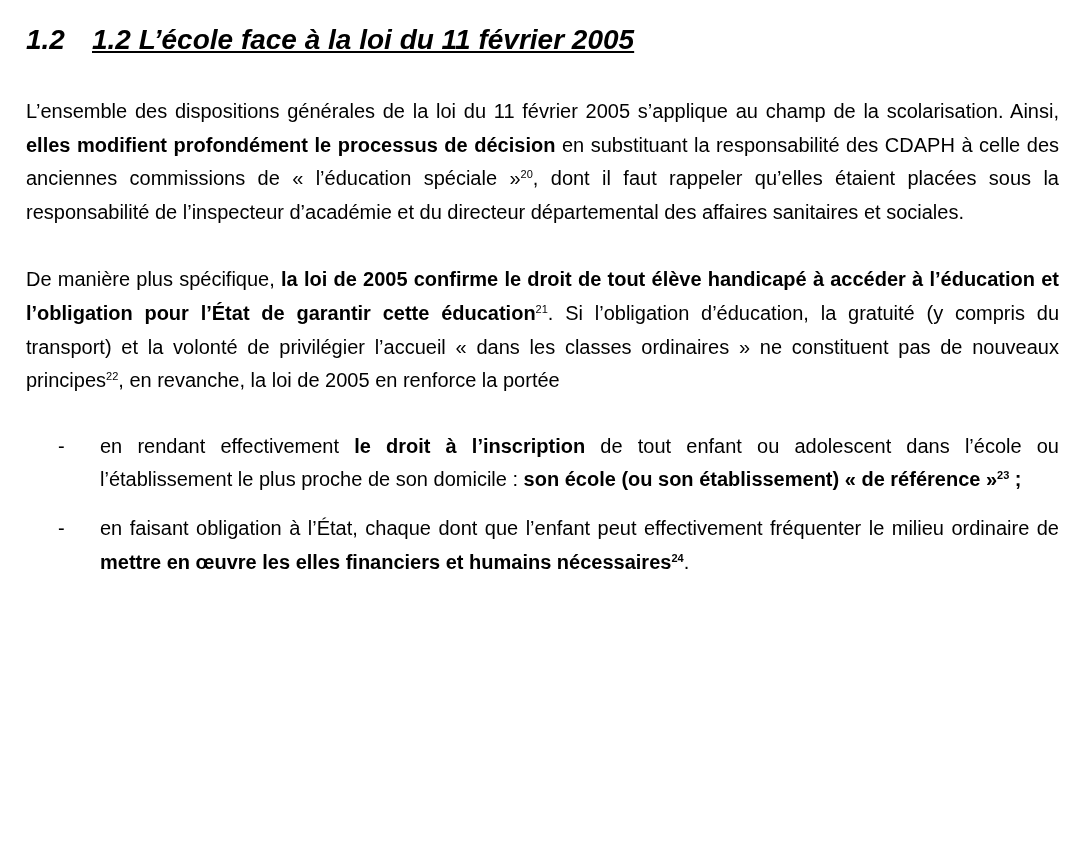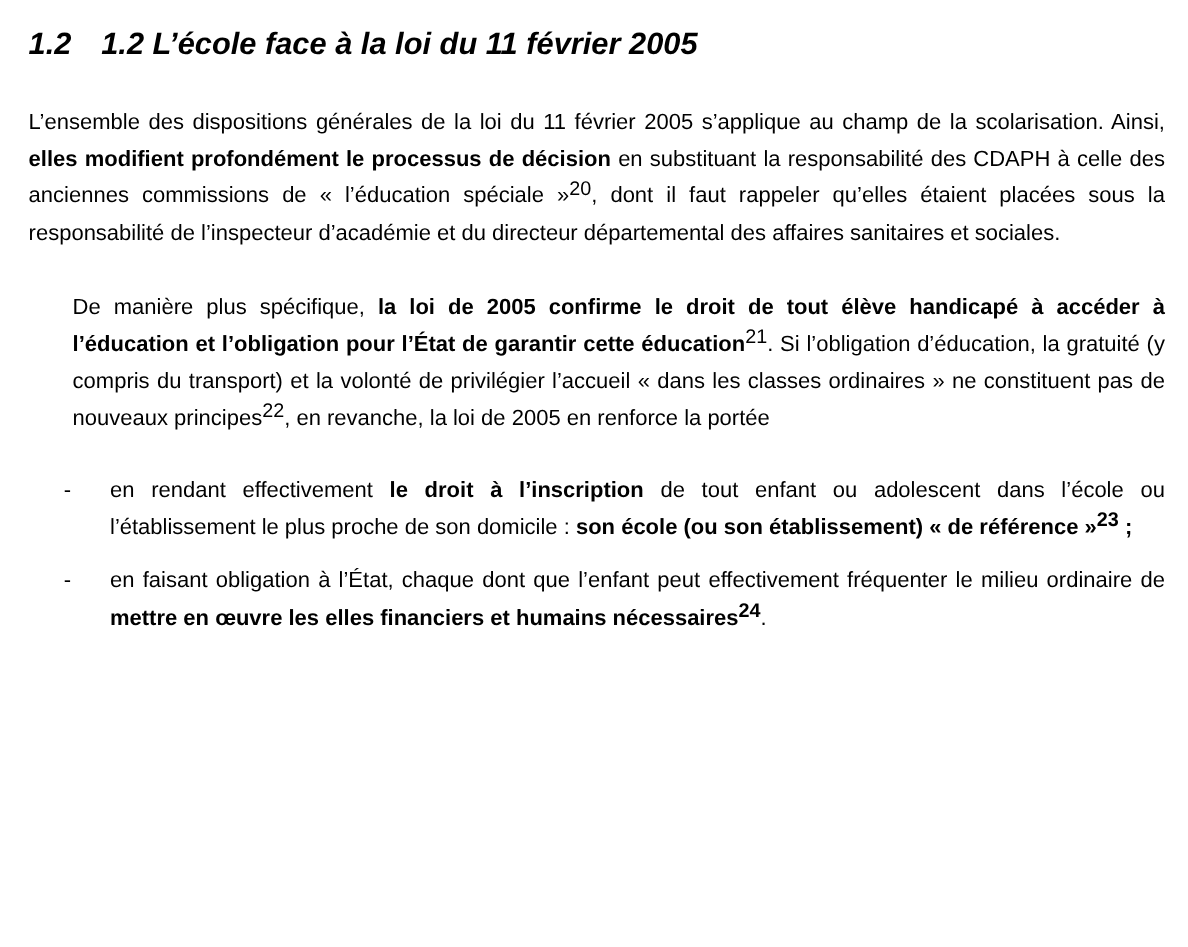--- a/index.html
+++ b/index.html
@@ -19,20 +19,21 @@
     width: 1080px;
     height: 861px;
     padding: 22px 21px 0 26px;
   }
   h1.heading {
     margin: 0;
     font-size: 28px;
     line-height: 36px;
     font-weight: bold;
     font-style: italic;
+    text-decoration: underline;
   }
   h1.heading .hnum {
     display: inline-block;
     min-width: 66px;
   }
   h2.subheading {
     margin: 51px 0 0 0;
     font-size: 22px;
     line-height: 30px;
     font-weight: bold;
@@ -51,21 +52,20 @@
     margin: 0;
     font-size: 20px;
     line-height: 33.6px;
     text-align: justify;
   }
   .para.first {
     margin-top: 37px;
   }
   .para.second {
     margin-top: 34px;
-    margin-left: 40px;
   }
   .bullets {
     margin-top: 32px;
   }
   .bullet {
     display: flex;
     font-size: 20px;
     line-height: 33.6px;
   }
   .bullet + .bullet {
@@ -78,21 +78,21 @@
     flex: 0 0 74px;
   }
   .bullet .btext {
     flex: 1 1 auto;
     text-align: justify;
   }
   .b {
     font-weight: bold;
   }
   sup.fnref {
-    font-size: 18px;
+    font-size: 11px;
     line-height: 0;
     vertical-align: baseline;
     position: relative;
     top: -7px;
   }
 </style>
 </head>
 <body>
 
 <div class="page">

